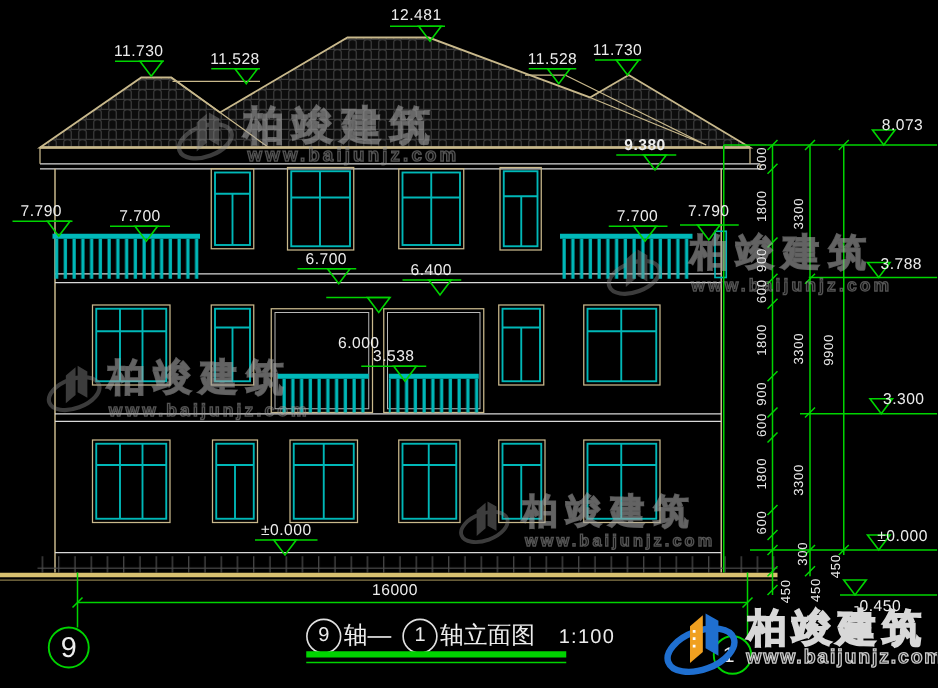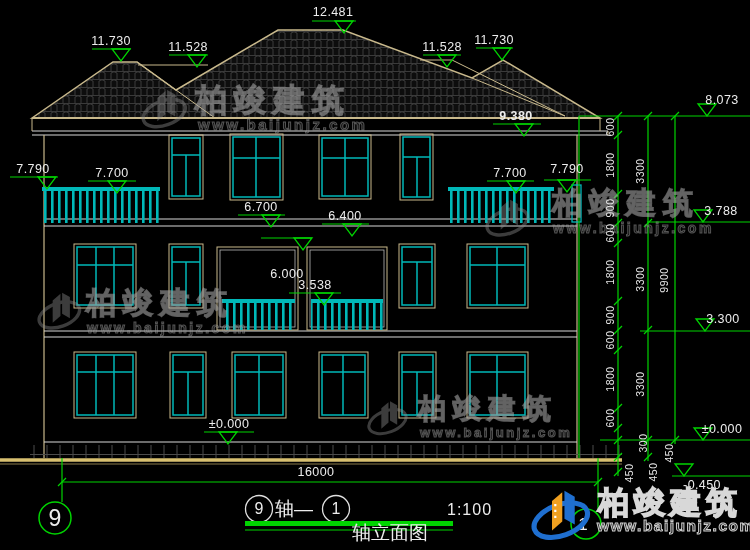--- a/index.html
+++ b/index.html
@@ -300,21 +300,21 @@
     <span class="vdim" style="left:669px;top:453px;">450</span>
 
     <span class="lbl" style="left:316px;top:466px;">16000</span>
 
     <span class="bubble-digit" style="left:55px;top:518px;font-size:23px;">9</span>
     <span class="bubble-digit" style="left:583px;top:524px;font-size:17px;">1</span>
 
     <span class="bubble-digit" style="left:259px;top:509px;font-size:16px;">9</span>
     <span class="title-part" style="left:275px;top:499px;">轴—</span>
     <span class="bubble-digit" style="left:336px;top:509px;font-size:16px;">1</span>
-    <span class="title-part" style="left:352px;top:499px;margin-top:24px;">轴立面图</span>
+    <span class="title-part" style="left:352px;top:499px;">轴立面图</span>
     <span class="title-part" style="left:447px;top:502px;font-size:16px;letter-spacing:1px;">1:100</span>
   </div>
 
   <div class="layer">
     <svg style="position:absolute;left:530px;top:480px;" width="66" height="70" viewBox="0 0 90 90">
       <ellipse cx="42" cy="52" rx="38" ry="21" transform="rotate(-20 42 52)" fill="none" stroke="#1f6fd0" stroke-width="7"></ellipse>
       <path d="M30,66 V26 L44,14 V54 Z" fill="#f0a020"></path>
       <path d="M47,12 L61,20 V58 L47,50 Z" fill="#1f6fd0"></path>
       <path d="M33,30 h3 v3 h-3 Z M33,38 h3 v3 h-3 Z M33,46 h3 v3 h-3 Z" fill="#ffffff"></path>
     </svg>

